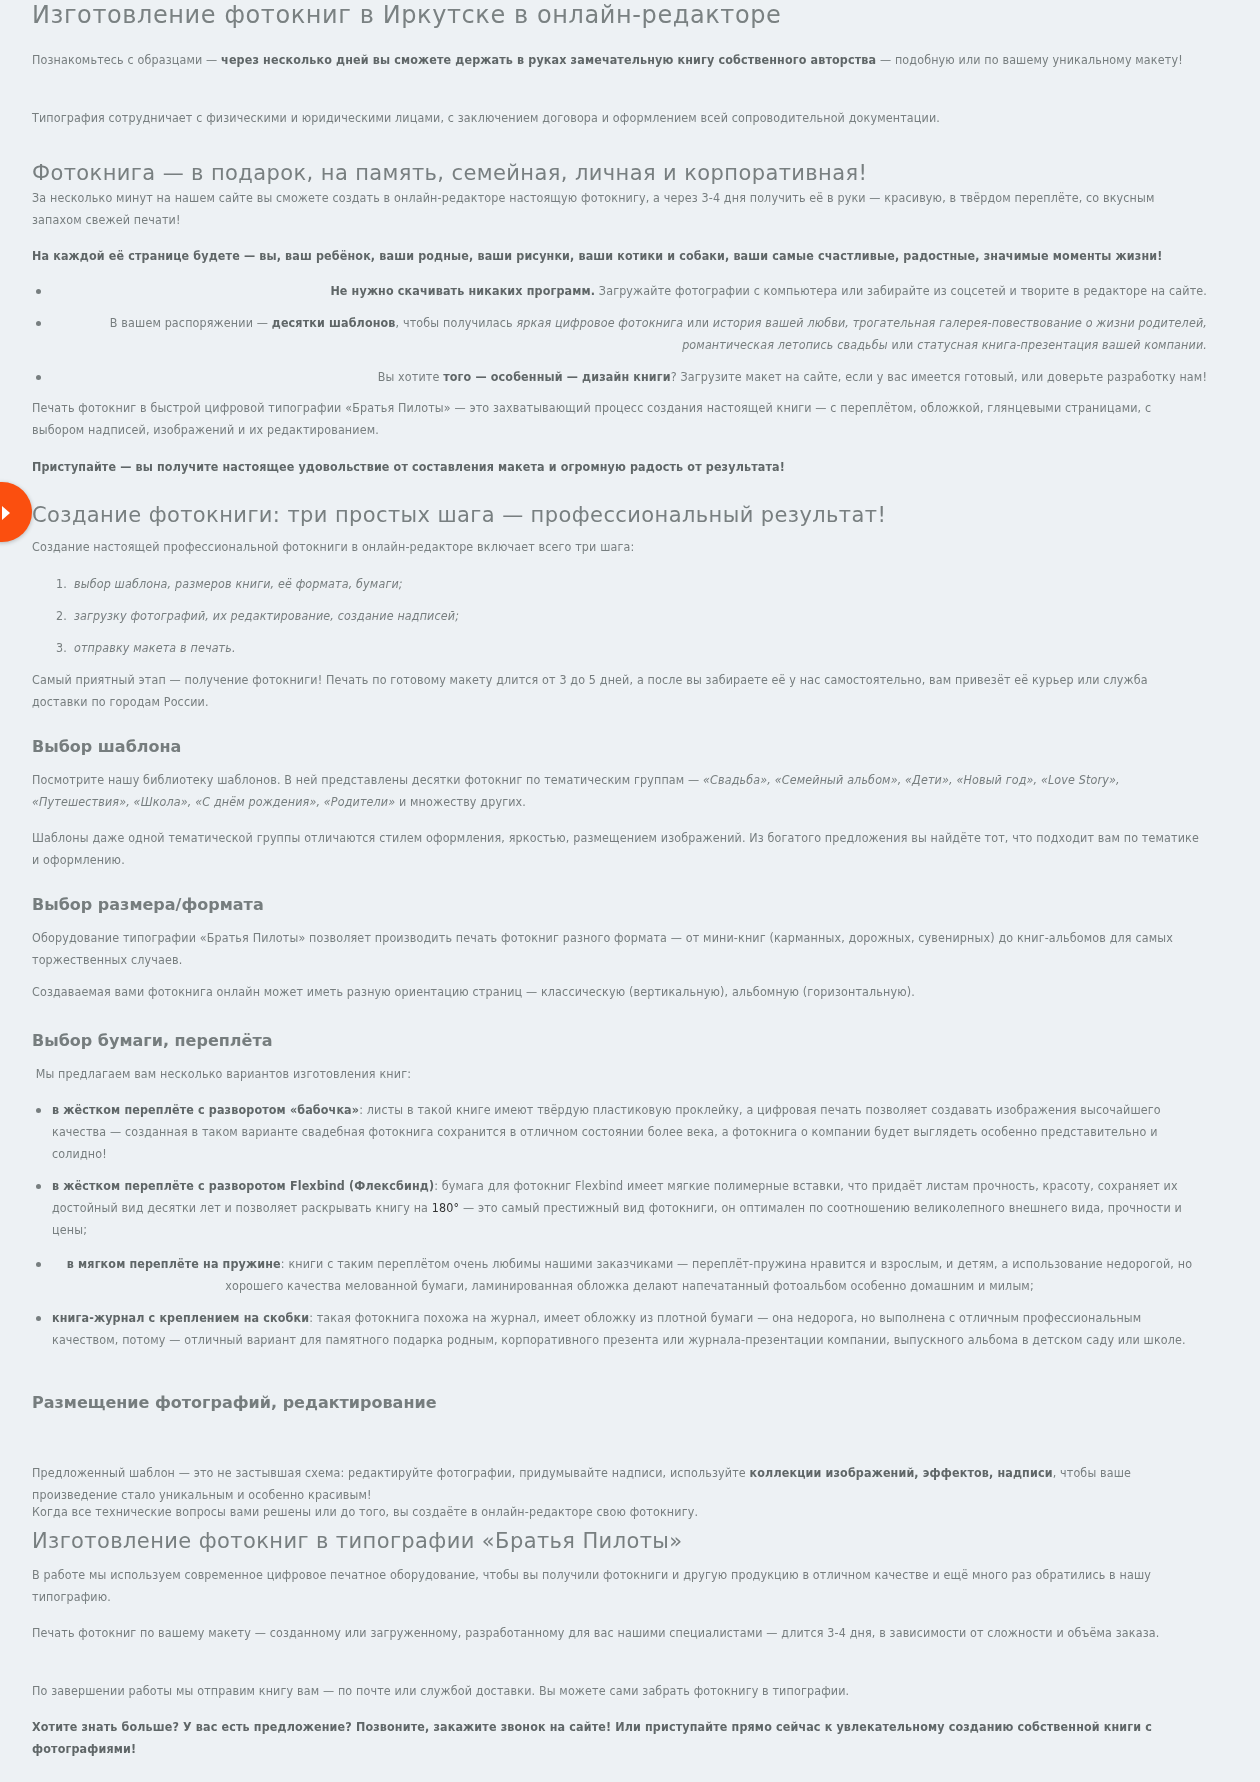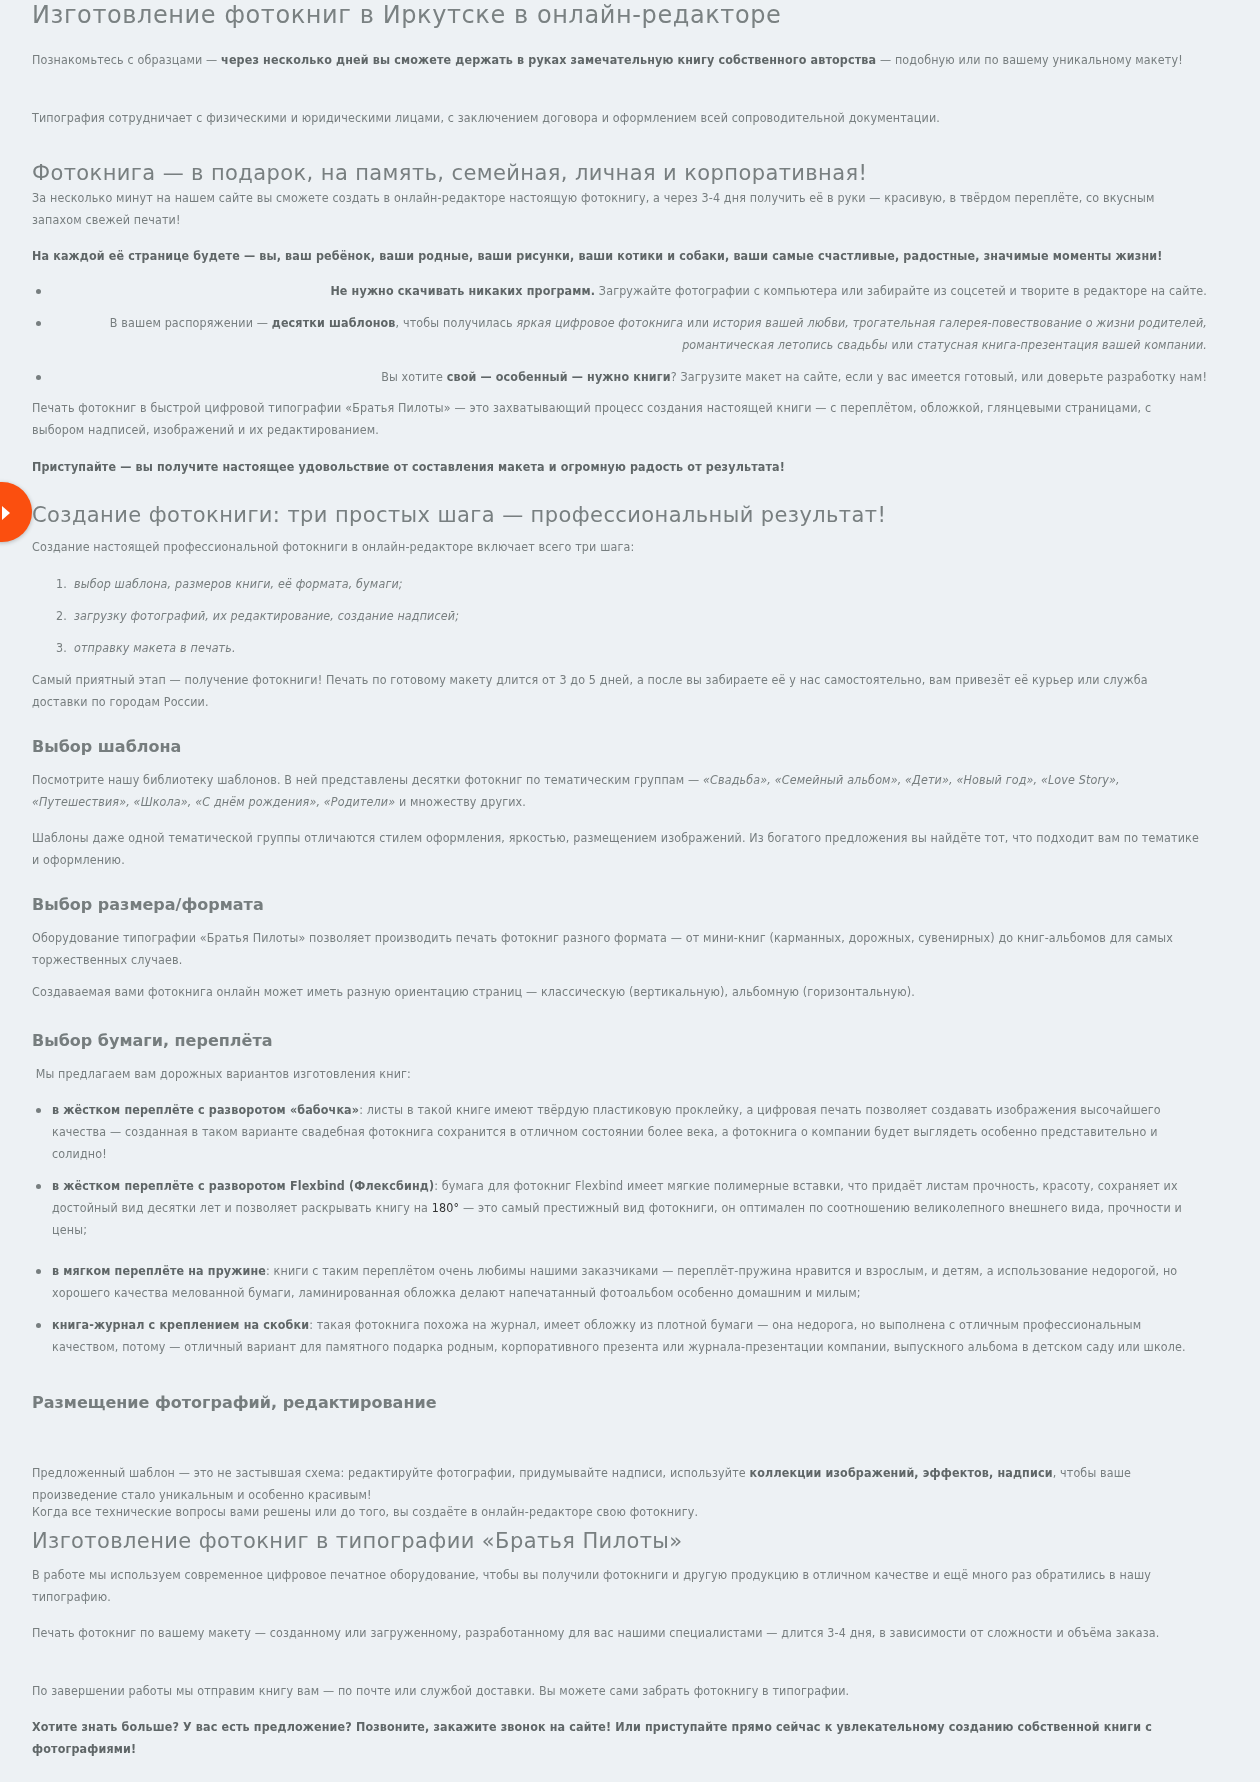--- a/index.html
+++ b/index.html
@@ -127,21 +127,21 @@
   <p class="block" style="top:49px;"><span>Познакомьтесь с образцами — </span><b>через несколько дней вы сможете держать в руках замечательную книгу собственного авторства</b><span> — подобную или по вашему уникальному макету!</span></p>
   <p class="block" style="top:107px;">Типография сотрудничает с физическими и юридическими лицами, с заключением договора и оформлением всей сопроводительной документации.</p>
 
   <h2 style="top:160px;">Фотокнига — в подарок, на память, семейная, личная и корпоративная!</h2>
   <p class="block" style="top:187px;">За несколько минут на нашем сайте вы сможете создать в онлайн-редакторе настоящую фотокнигу, а через 3-4 дня получить её в руки — красивую, в твёрдом переплёте, со вкусным запахом свежей печати!</p>
   <p class="block" style="top:245px;"><b>На каждой её странице будете — вы, ваш ребёнок, ваши родные, ваши рисунки, ваши котики и собаки, ваши самые счастливые, радостные, значимые моменты жизни!</b></p>
 
   <ul class="bullets" style="top:280px;text-align:right;">
     <li><b>Не нужно скачивать никаких программ.</b><span> Загружайте фотографии с компьютера или забирайте из соцсетей и творите в редакторе на сайте.</span></li>
     <li style="margin-top:10px;"><span>В вашем распоряжении — </span><b>десятки шаблонов</b><span>, чтобы получилась </span><i>яркая цифровое фотокнига</i><span> или </span><i>история вашей любви, трогательная галерея-повествование о жизни родителей, романтическая летопись свадьбы</i><span> или </span><i>статусная книга-презентация вашей компании.</i></li>
-    <li style="margin-top:10px;"><span>Вы хотите </span><b>свой — особенный — нужно книги</b><span>? Загрузите макет на сайте, если у вас имеется готовый, или доверьте разработку нам!</span></li>
+    <li style="margin-top:10px;"><span>Вы хотите </span><b>того — особенный — дизайн книги</b><span>? Загрузите макет на сайте, если у вас имеется готовый, или доверьте разработку нам!</span></li>
   </ul>
 
   <p class="block" style="top:397px;">Печать фотокниг в быстрой цифровой типографии «Братья Пилоты» — это захватывающий процесс создания настоящей книги — с переплётом, обложкой, глянцевыми страницами, с выбором надписей, изображений и их редактированием.</p>
   <p class="block" style="top:456px;"><b>Приступайте — вы получите настоящее удовольствие от составления макета и огромную радость от результата!</b></p>
 
   <h2 style="top:502px;">Создание фотокниги: три простых шага — профессиональный результат!</h2>
   <p class="block" style="top:536px;">Создание настоящей профессиональной фотокниги в онлайн-редакторе включает всего три шага:</p>
 
   <ol class="steps" style="top:573px;">
     <li><span class="num">1.</span><i>выбор шаблона, размеров книги, её формата, бумаги;</i></li>
@@ -153,26 +153,26 @@
 
   <h3 style="top:735px;">Выбор шаблона</h3>
   <p class="block" style="top:769px;"><span>Посмотрите нашу библиотеку шаблонов. В ней представлены десятки фотокниг по тематическим группам — </span><i>«Свадьба», «Семейный альбом», «Дети», «Новый год», «Love Story», «Путешествия», «Школа», «С днём рождения», «Родители»</i><span> и множеству других.</span></p>
   <p class="block" style="top:827px;">Шаблоны даже одной тематической группы отличаются стилем оформления, яркостью, размещением изображений. Из богатого предложения вы найдёте тот, что подходит вам по тематике и оформлению.</p>
 
   <h3 style="top:893px;">Выбор размера/формата</h3>
   <p class="block" style="top:927px;">Оборудование типографии «Братья Пилоты» позволяет производить печать фотокниг разного формата — от мини-книг (карманных, дорожных, сувенирных) до книг-альбомов для самых торжественных случаев.</p>
   <p class="block" style="top:981px;">Создаваемая вами фотокнига онлайн может иметь разную ориентацию страниц — классическую (вертикальную), альбомную (горизонтальную).</p>
 
   <h3 style="top:1029px;">Выбор бумаги, переплёта</h3>
-  <p class="block" style="top:1063px; white-space:pre;"> Мы предлагаем вам дорожных вариантов изготовления книг:</p>
+  <p class="block" style="top:1063px; white-space:pre;"> Мы предлагаем вам несколько вариантов изготовления книг:</p>
 
   <ul class="bullets" style="top:1099px;">
     <li><b>в жёстком переплёте с разворотом «бабочка»</b><span>: листы в такой книге имеют твёрдую пластиковую проклейку, а цифровая печать позволяет создавать изображения высочайшего качества — созданная в таком варианте свадебная фотокнига сохранится в отличном состоянии более века, а фотокнига о компании будет выглядеть особенно представительно и солидно!</span></li>
     <li style="margin-top:10px;"><b>в жёстком переплёте с разворотом Flexbind (Флексбинд)</b><span>: бумага для фотокниг Flexbind имеет мягкие полимерные вставки, что придаёт листам прочность, красоту, сохраняет их достойный вид десятки лет и позволяет раскрывать книгу на </span><span class="plain">180°</span><span> — это самый престижный вид фотокниги, он оптимален по соотношению великолепного внешнего вида, прочности и цены;</span></li>
-    <li style="margin-top:19px;"><b>в мягком переплёте на пружине</b><span>: книги с таким переплётом очень любимы нашими заказчиками — переплёт-пружина нравится и взрослым, и детям, а использование недорогой, но хорошего качества мелованной бумаги, ламинированная обложка делают напечатанный фотоальбом особенно домашним и милым;</span></li>
+    <li style="margin-top:12px;text-align:center;"><b>в мягком переплёте на пружине</b><span>: книги с таким переплётом очень любимы нашими заказчиками — переплёт-пружина нравится и взрослым, и детям, а использование недорогой, но хорошего качества мелованной бумаги, ламинированная обложка делают напечатанный фотоальбом особенно домашним и милым;</span></li>
     <li style="margin-top:10px;"><b>книга-журнал с креплением на скобки</b><span>: такая фотокнига похожа на журнал, имеет обложку из плотной бумаги — она недорога, но выполнена с отличным профессиональным качеством, потому — отличный вариант для памятного подарка родным, корпоративного презента или журнала-презентации компании, выпускного альбома в детском саду или школе.</span></li>
   </ul>
 
   <h3 style="top:1391px;">Размещение фотографий, редактирование</h3>
   <p class="block" style="top:1501px;">Когда все технические вопросы вами решены или до того, вы создаёте в онлайн-редакторе свою фотокнигу.</p>
   <p class="block" style="top:1462px;"><span>Предложенный шаблон — это не застывшая схема: редактируйте фотографии, придумывайте надписи, используйте </span><b>коллекции изображений, эффектов, надписи</b><span>, чтобы ваше произведение стало уникальным и особенно красивым!</span></p>
 
   <h2 style="top:1528px;">Изготовление фотокниг в типографии «Братья Пилоты»</h2>
   <p class="block" style="top:1564px;">В работе мы используем современное цифровое печатное оборудование, чтобы вы получили фотокниги и другую продукцию в отличном качестве и ещё много раз обратились в нашу типографию.</p>
   <p class="block" style="top:1622px;">Печать фотокниг по вашему макету — созданному или загруженному, разработанному для вас нашими специалистами — длится 3-4 дня, в зависимости от сложности и объёма заказа.</p>

